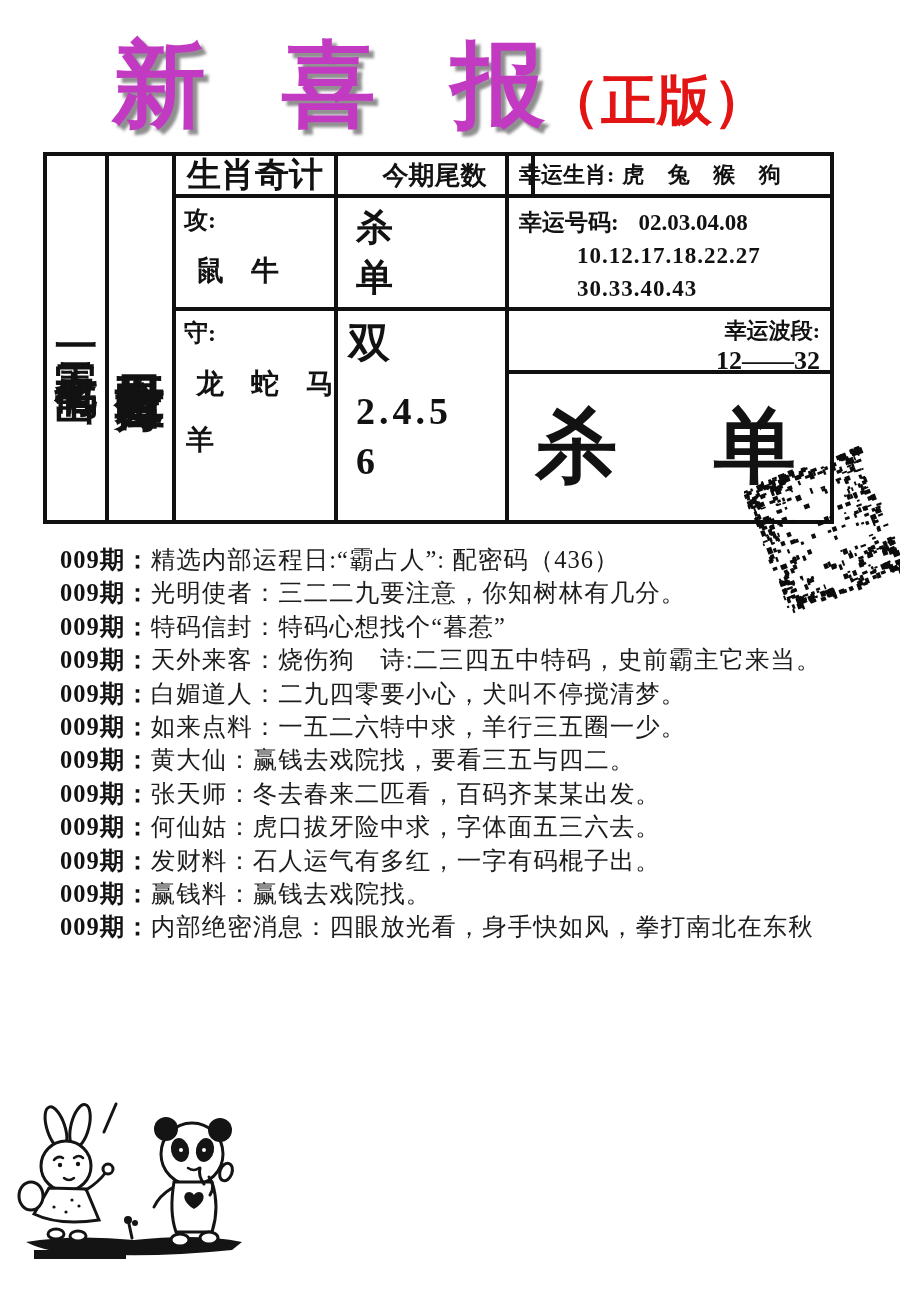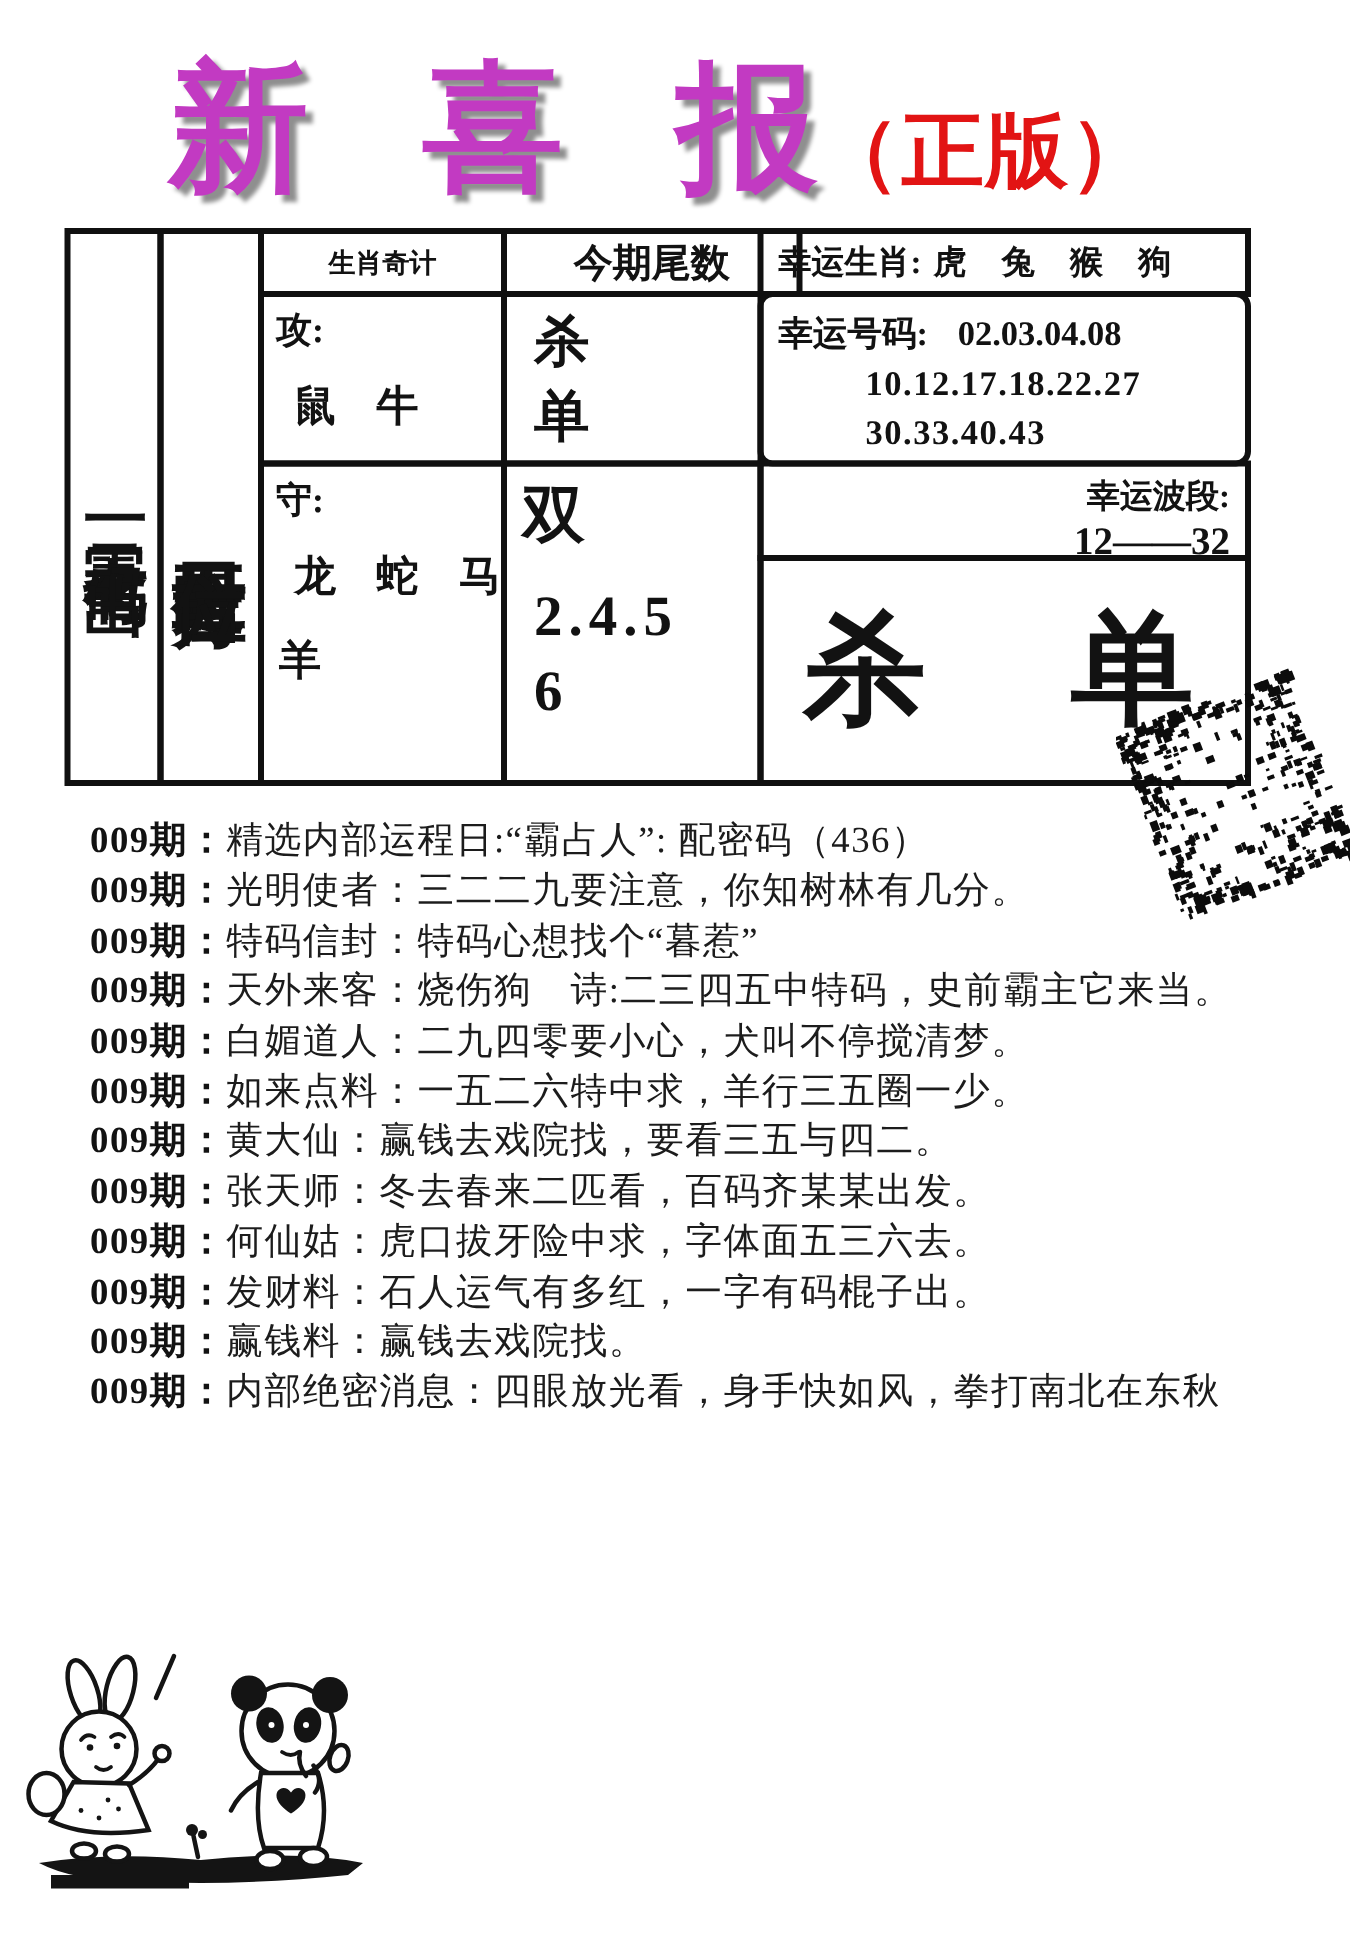--- a/index.html
+++ b/index.html
@@ -27,38 +27,38 @@
   }
   .vtext{
     writing-mode:vertical-rl;text-orientation:upright;
     font-weight:bold;display:flex;align-items:center;justify-content:center;
     margin:0 auto;height:100%;width:100%;text-align:center;
   }
   .c1{left:43px;top:152px;width:66px;height:372px;}
   .c1 .vtext{font-size:43px;letter-spacing:4px;}
   .c2{left:105px;top:152px;width:71px;height:372px;}
   .c2 .vtext{font-size:50px;letter-spacing:1px;}
-  .c3r1{left:172px;top:152px;width:166px;height:46px;font-size:18px;font-weight:bold;
+  .c3r1{left:172px;top:152px;width:166px;height:46px;font-size:34px;font-weight:bold;
         display:flex;align-items:center;justify-content:center;}
   .c3r2{left:172px;top:194px;width:166px;height:117px;font-size:25px;font-weight:bold;padding:6px 8px;}
   .c3r3{left:172px;top:307px;width:166px;height:217px;font-size:25px;font-weight:bold;padding:6px 8px;}
   .zlabel{font-size:24px;}
   .zline{margin-top:16px;padding-left:12px;font-size:28px;letter-spacing:10px;white-space:nowrap;}
   .zline2{margin-top:18px;padding-left:2px;font-size:28px;letter-spacing:10px;}
   .c4r1{left:334px;top:152px;width:201px;height:46px;font-size:26px;font-weight:bold;
         display:flex;align-items:center;justify-content:center;}
   .c4r2{left:334px;top:194px;width:175px;height:117px;display:flex;align-items:center;justify-content:center;
         font-size:37px;font-weight:bold;letter-spacing:26px;padding-left:18px;}
   .c4r3{left:334px;top:307px;width:175px;height:217px;padding:4px 10px;font-weight:bold;}
   .parity{font-size:42px;}
   .tailnums{font-size:38px;margin-top:18px;padding-left:8px;letter-spacing:4px;}
   .c5r1{left:505px;top:152px;width:329px;height:46px;font-size:22px;font-weight:bold;
         display:flex;align-items:center;padding:0 10px;white-space:nowrap;}
   .c5r1 .sep{margin-left:8px;letter-spacing:9px;}
-  .c5r2{left:505px;top:194px;width:329px;height:117px;font-size:23px;font-weight:bold;padding:8px 10px;line-height:33px;border-radius:10px;}
+  .c5r2{left:505px;top:194px;width:329px;height:117px;font-size:23px;font-weight:bold;padding:8px 10px;line-height:33px;}
   .c5r2 .ind{padding-left:58px;letter-spacing:1px;}
   .c5r3{left:505px;top:307px;width:329px;height:67px;font-size:22px;font-weight:bold;padding:5px 10px;text-align:right;}
   .bandval{padding-left:70px;font-size:26px;margin-top:0px;}
   .c5r4{left:505px;top:370px;width:329px;height:154px;display:flex;align-items:center;justify-content:center;
         font-size:82px;font-weight:bold;letter-spacing:38px;padding-left:30px;white-space:nowrap;}
   
   .stamp{position:absolute;left:744px;top:438px;width:160px;height:195px;}
   
   .tips{position:absolute;left:60px;top:543px;width:838px;}
   .tip{height:33.4px;font-size:24.5px;white-space:nowrap;}

